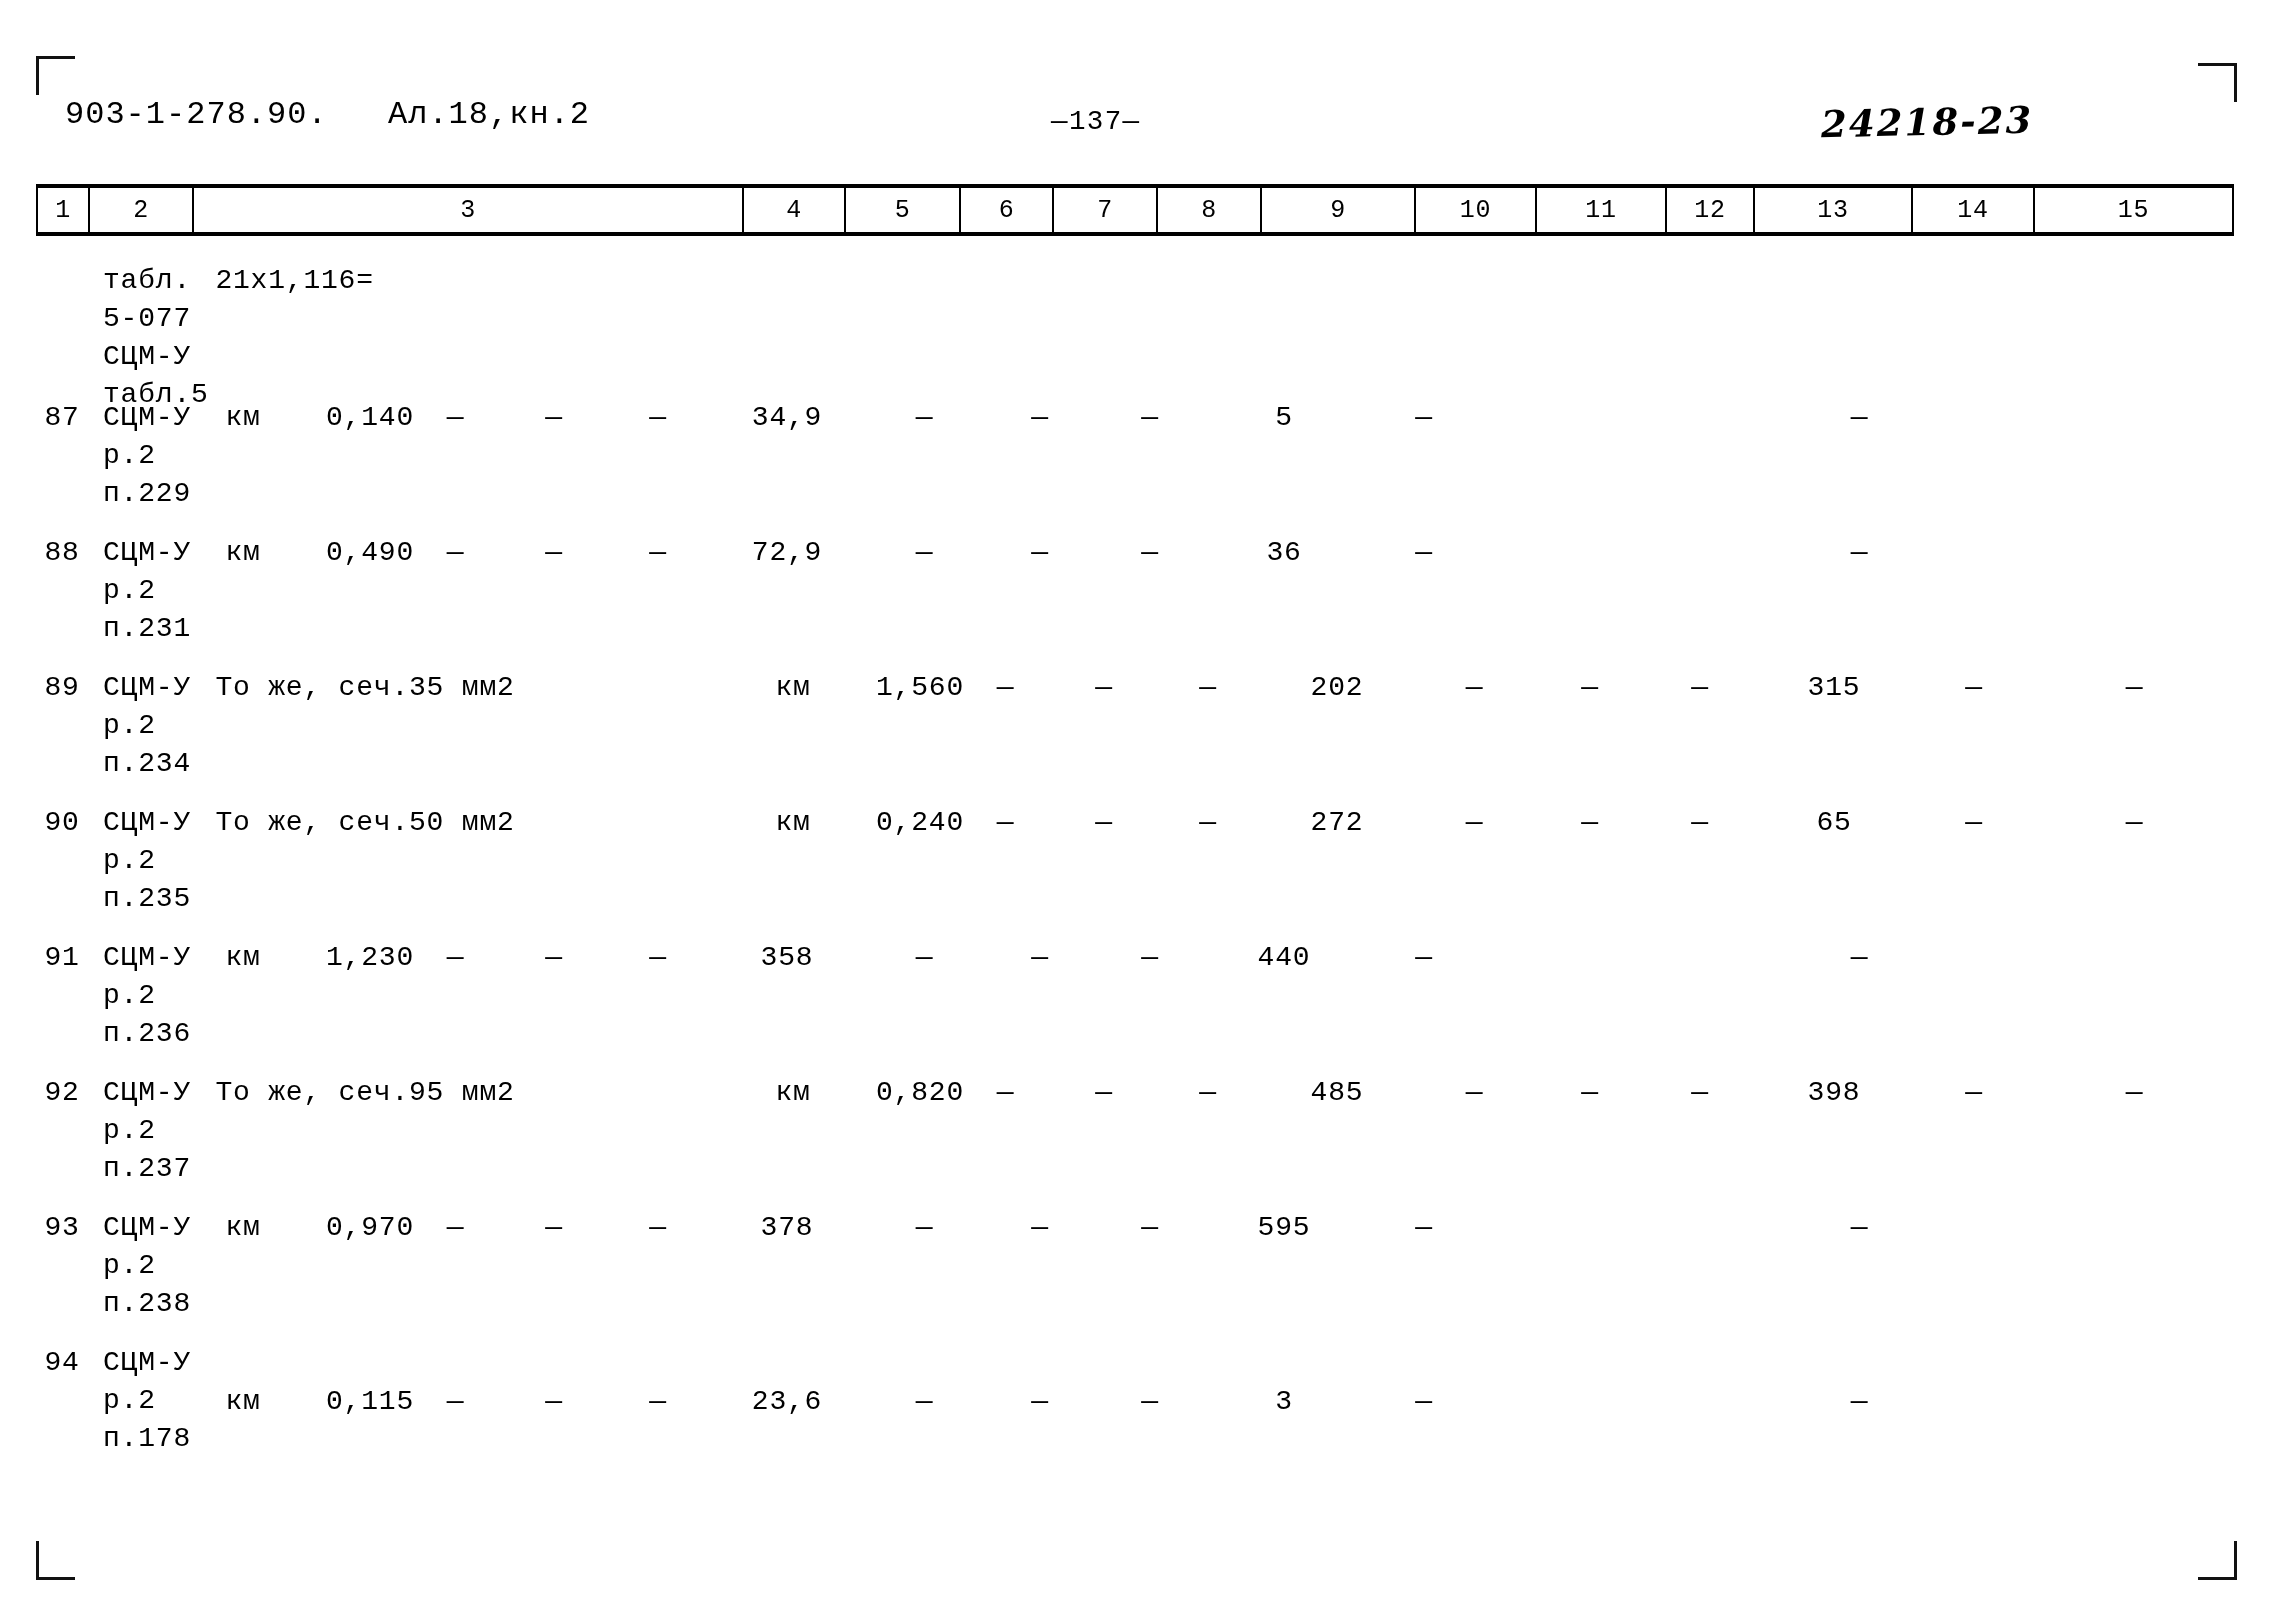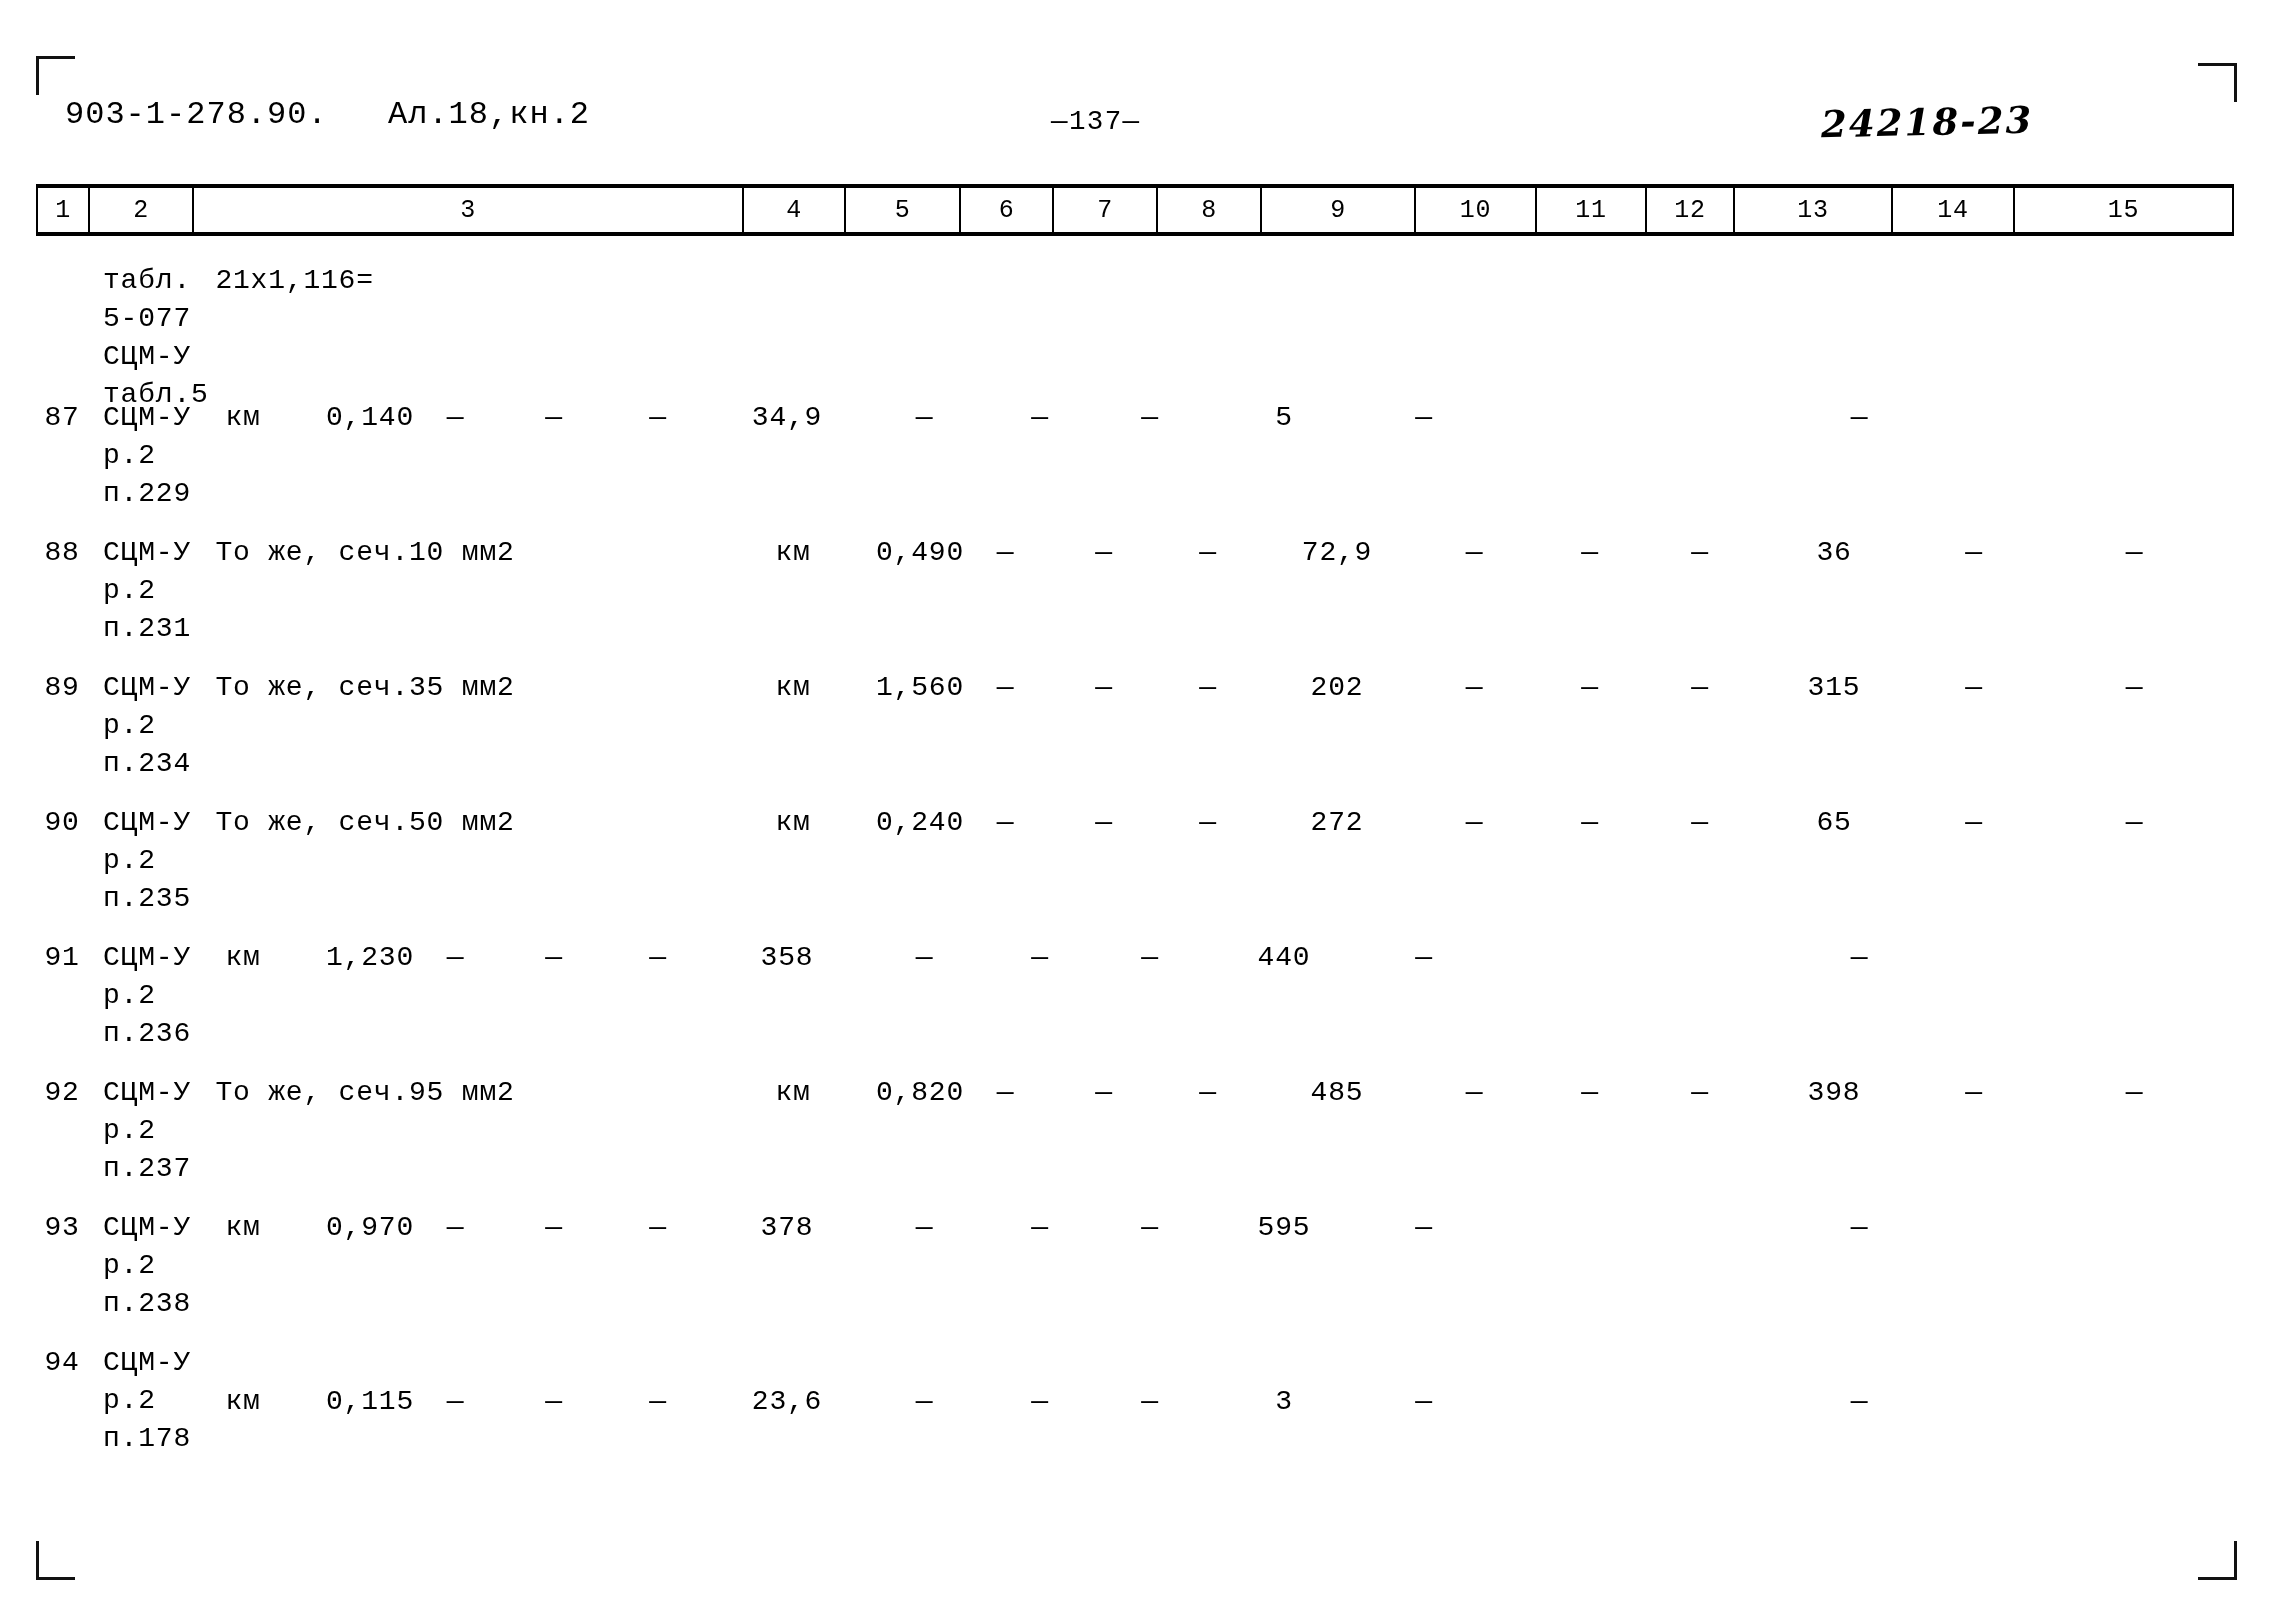--- a/index.html
+++ b/index.html
@@ -158,21 +158,21 @@
     <div class="cell" style="width:52px">1</div>
     <div class="cell" style="width:104px">2</div>
     <div class="cell" style="width:550px">3</div>
     <div class="cell" style="width:102px">4</div>
     <div class="cell" style="width:115px">5</div>
     <div class="cell" style="width:93px">6</div>
     <div class="cell" style="width:104px">7</div>
     <div class="cell" style="width:104px">8</div>
     <div class="cell" style="width:154px">9</div>
     <div class="cell" style="width:121px">10</div>
-    <div class="cell" style="width:110px">11</div>
+    <div class="cell" style="width:130px">11</div>
     <div class="cell" style="width:88px">12</div>
     <div class="cell" style="width:158px">13</div>
     <div class="cell" style="width:122px">14</div>
     <div class="cell" style="flex:1">15</div>
   </div>
 
   <div class="table-body">
 
     <div class="row row-intro" style="height:137px">
       <div class="cell c1" style="width:52px"></div>
@@ -212,21 +212,20 @@
       <div class="cell c13" style="width:158px">5</div>
       <div class="cell c14" style="width:122px">—</div>
       <div class="cell c15" style="flex:1">—</div>
     </div>
 
     <div class="row" style="height:135px">
       <div class="cell c1" style="width:52px">88</div>
       <div class="cell c2" style="width:104px">СЦМ-У
 р.2
 п.231</div>
-      <div class="cell c3" style="width:550px">То же, сеч.10 мм2</div>
       <div class="cell c4" style="width:102px">км</div>
       <div class="cell c5" style="width:115px">0,490</div>
       <div class="cell c6" style="width:93px">—</div>
       <div class="cell c7" style="width:104px">—</div>
       <div class="cell c8" style="width:104px">—</div>
       <div class="cell c9" style="width:154px">72,9</div>
       <div class="cell c10" style="width:121px">—</div>
       <div class="cell c11" style="width:110px">—</div>
       <div class="cell c12" style="width:110px">—</div>
       <div class="cell c13" style="width:158px">36</div>

